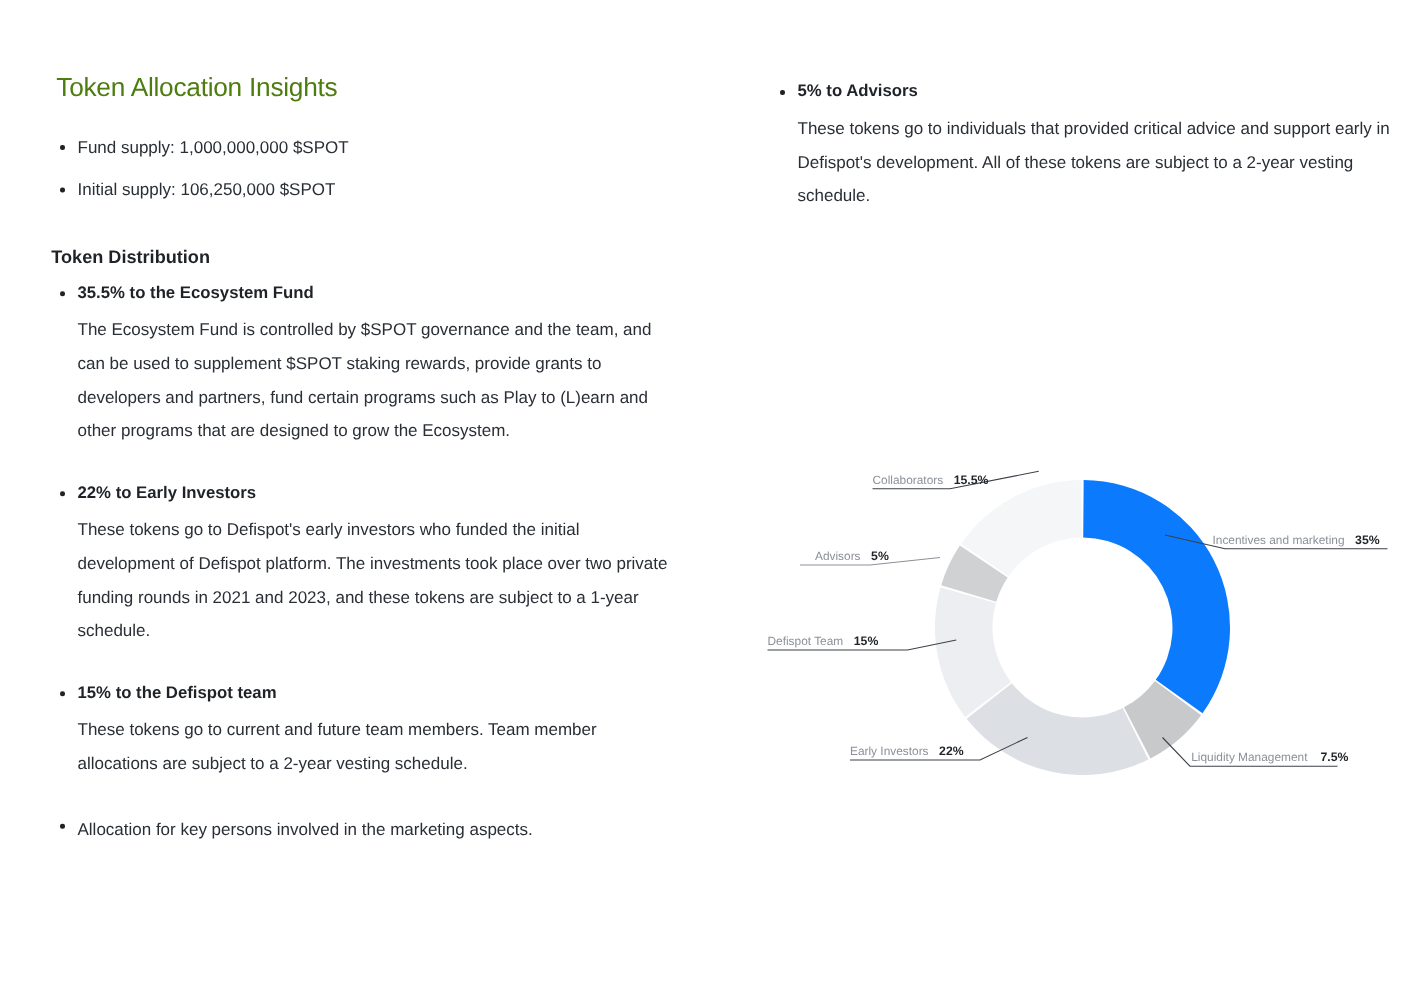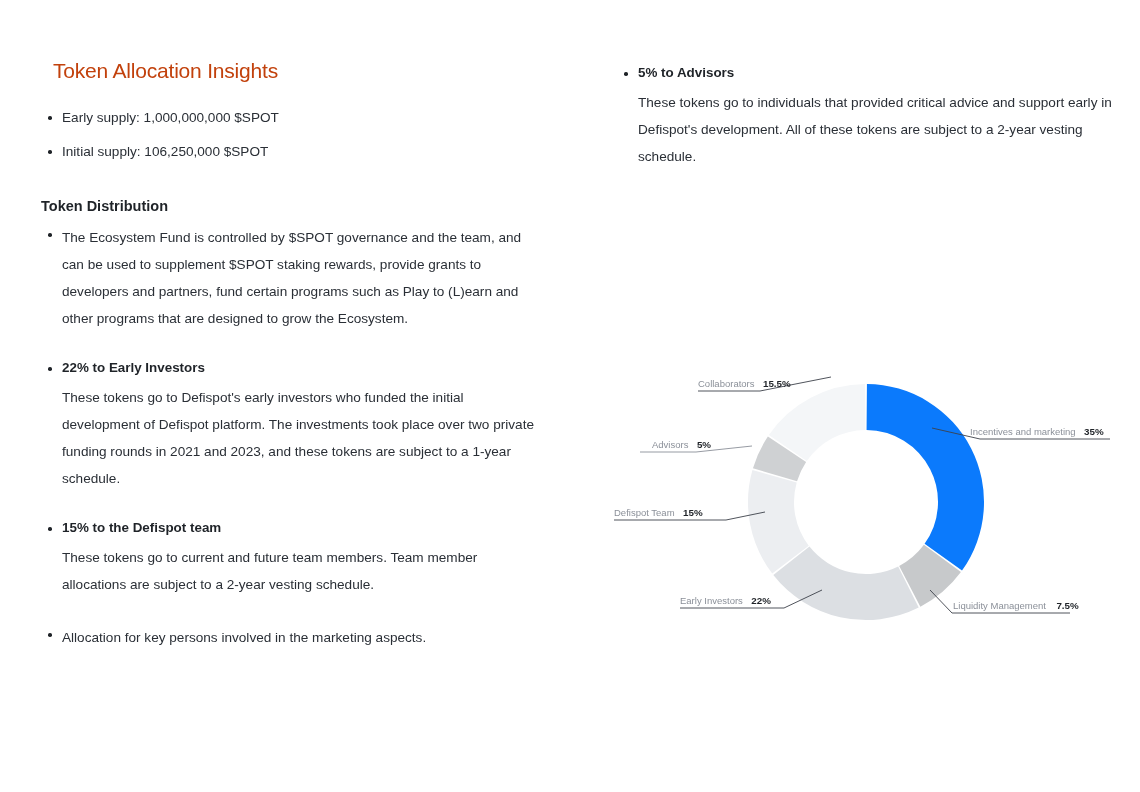--- a/index.html
+++ b/index.html
@@ -35,22 +35,22 @@
     left: 617px;
     top: 62px;
     width: 495px;
   }
 
   
   .page-title {
     font-size: 21px;
     font-weight: 400;
     letter-spacing: -0.2px;
-    color: #c2410c;
-    margin: 0 0 22px 12px;
+    color: #4d7c0f;
+    margin: 0 0 22px 4px;
     line-height: 1.2;
   }
   .section-title {
     font-size: 14.5px;
     font-weight: 700;
     color: #1f2328;
     margin: 0 0 8px 0;
     line-height: 1.3;
   }
   .section-title.spaced {
@@ -157,31 +157,32 @@
 
 <div class="page">
 
   <div class="col-left">
 
     <h1 class="page-title">Token Allocation Insights</h1>
 
 
     <ul class="bullets">
       <li>
-        <span class="simple-item">Early supply: 1,000,000,000 $SPOT</span>
+        <span class="simple-item">Fund supply: 1,000,000,000 $SPOT</span>
       </li>
       <li>
         <span class="simple-item">Initial supply: 106,250,000 $SPOT</span>
       </li>
     </ul>
 
     <h2 class="section-title spaced">Token Distribution</h2>
 
     <ul class="dist-list">
       <li class="dist-block">
+        <div class="dist-head">35.5% to the Ecosystem Fund</div>
         <div class="dist-body">The Ecosystem Fund is controlled by $SPOT governance and the team, and can be used to supplement $SPOT staking rewards, provide grants to developers and partners, fund certain programs such as Play to (L)earn and other programs that are designed to grow the Ecosystem.</div>
       </li>
       <li class="dist-block">
         <div class="dist-head">22% to Early Investors</div>
         <div class="dist-body">These tokens go to Defispot's early investors who funded the initial development of Defispot platform. The investments took place over two private funding rounds in 2021 and 2023, and these tokens are subject to a 1-year schedule.</div>
       </li>
       <li class="dist-block">
         <div class="dist-head">15% to the Defispot team</div>
         <div class="dist-body">These tokens go to current and future team members. Team member allocations are subject to a 2-year vesting schedule.</div>
       </li>

